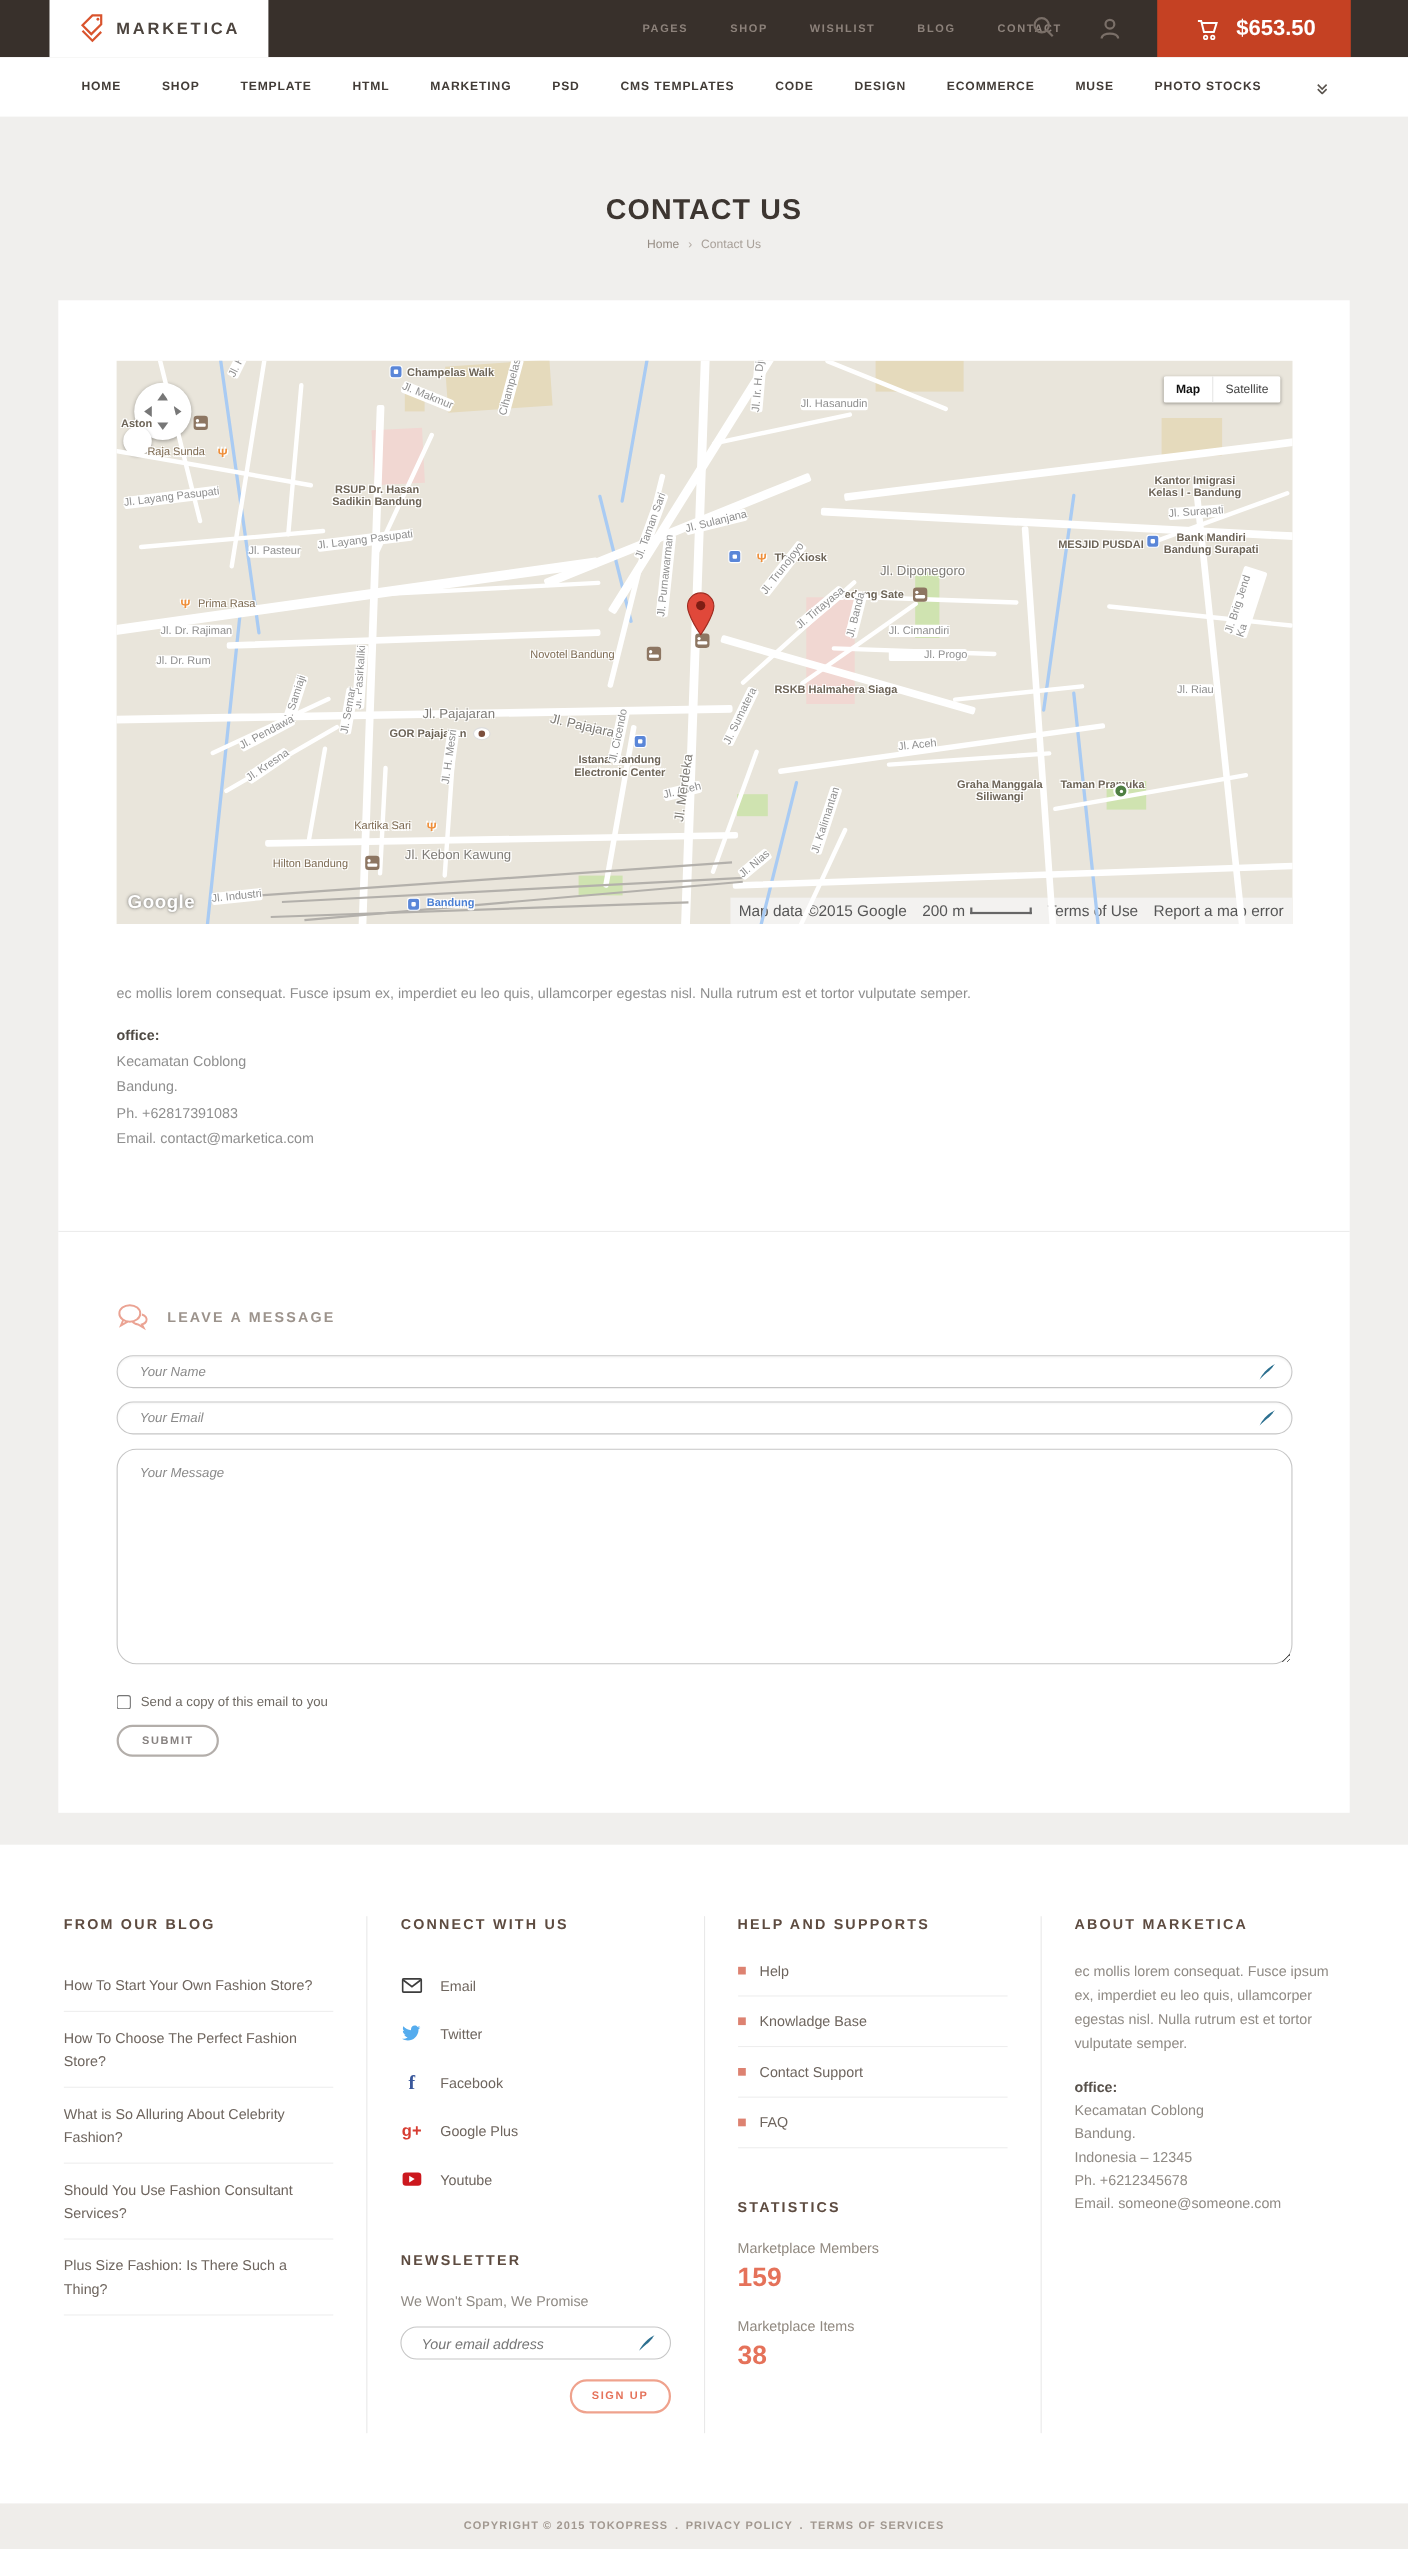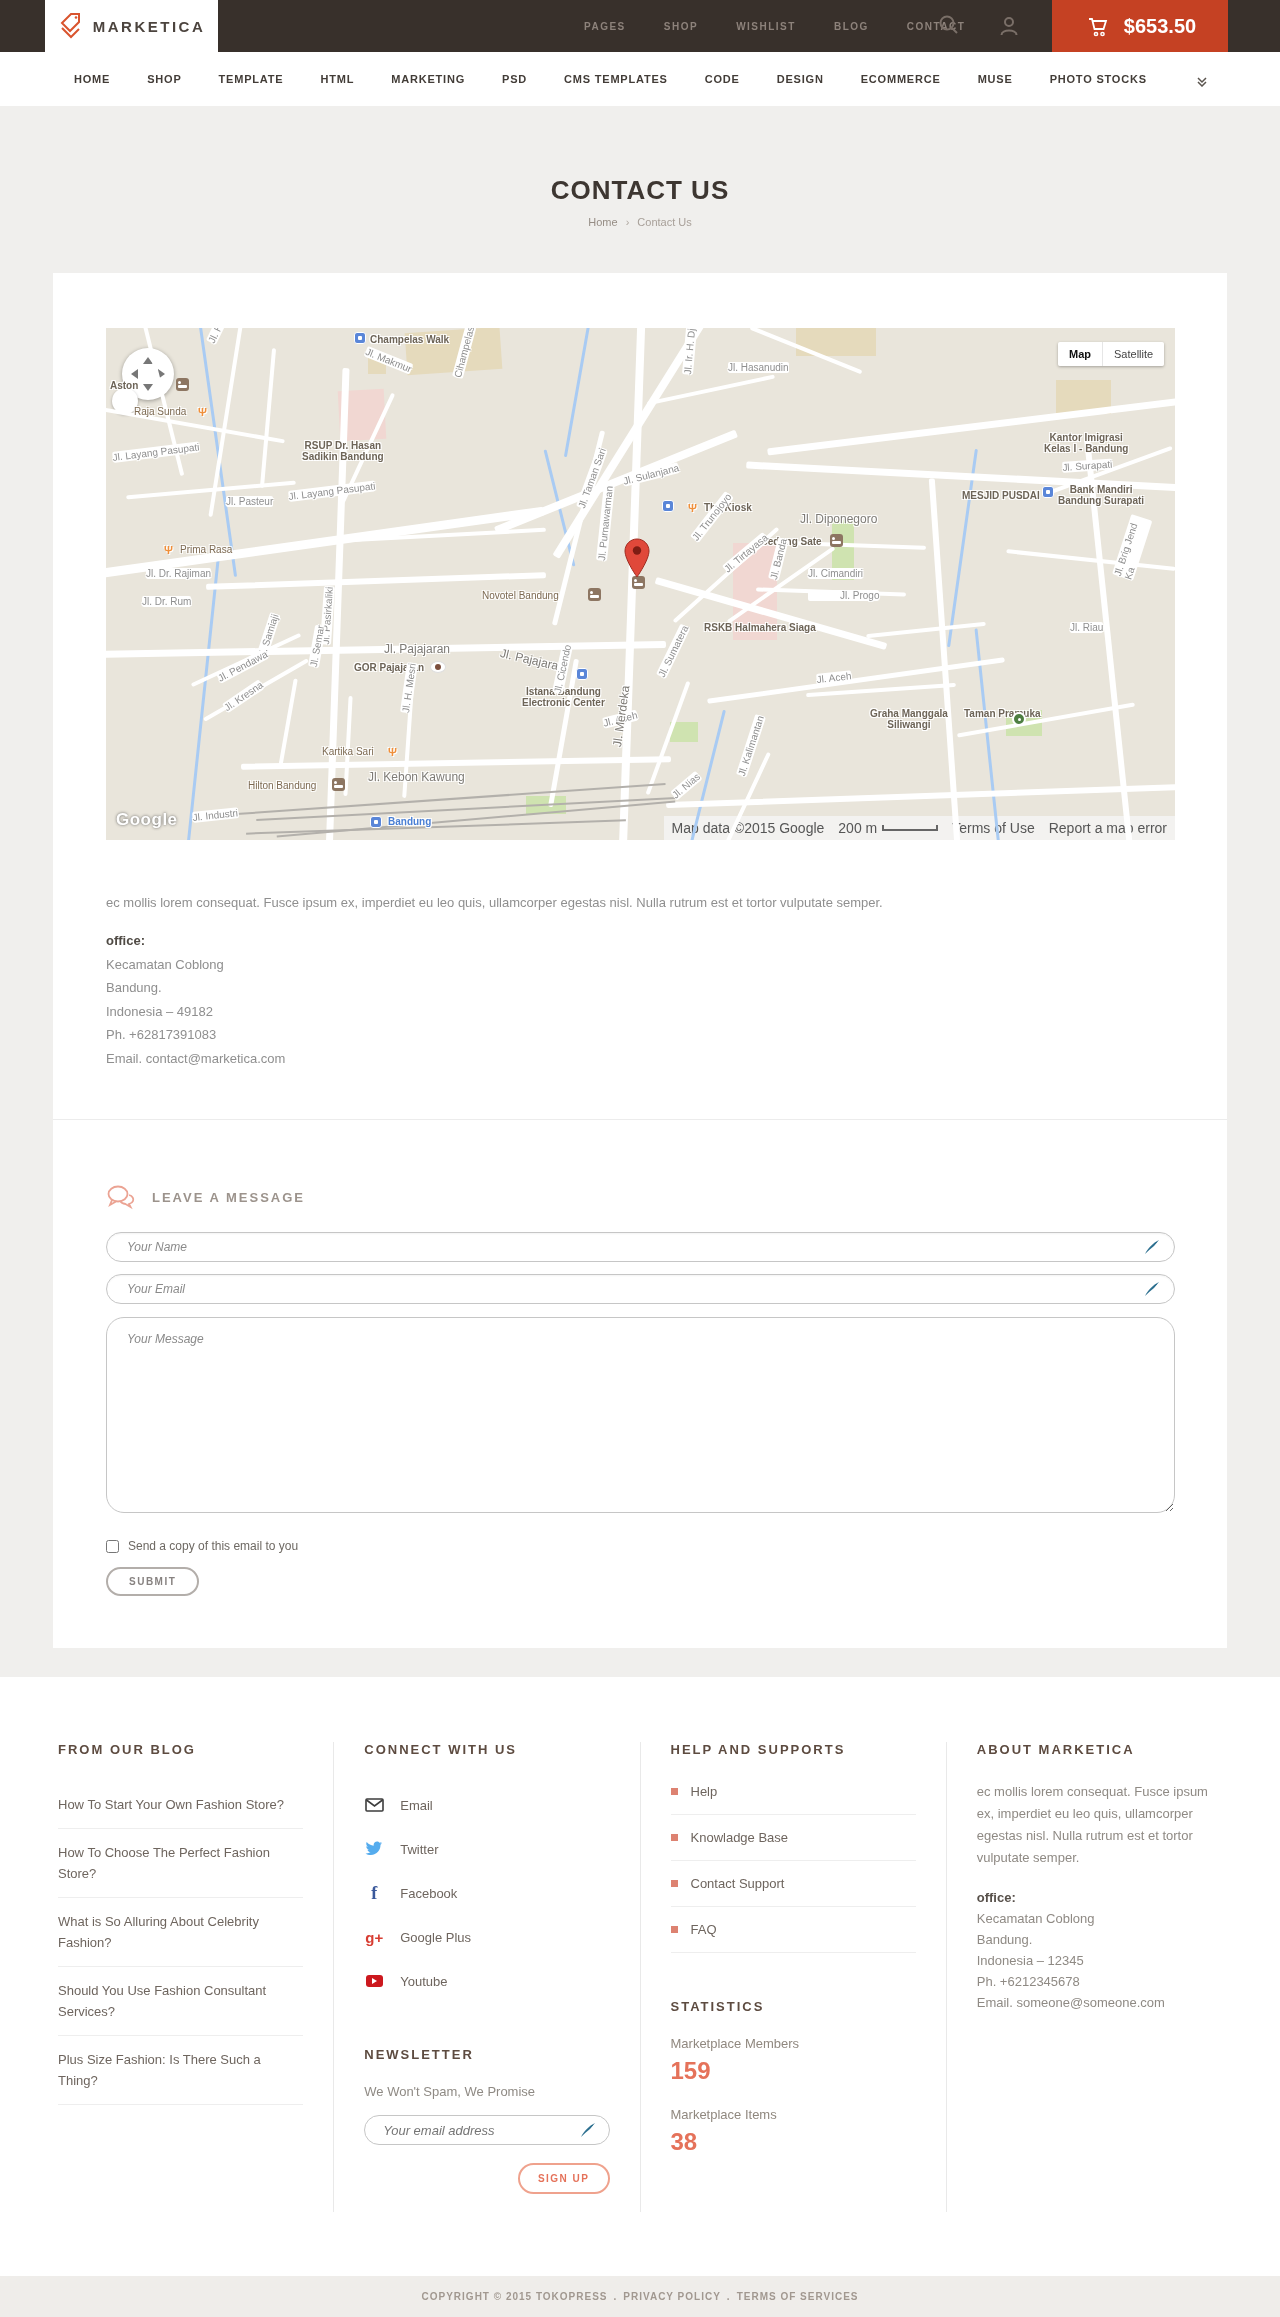--- a/index.html
+++ b/index.html
@@ -1,21 +1,21 @@
 <!DOCTYPE html>
 <html><head>
 <meta charset="utf-8">
 <style>
   * { margin:0; padding:0; box-sizing:border-box; }
   body { font-family:"Liberation Sans", sans-serif; background:#f0efed; }
   .page { width:1280px; height:2317px; position:relative; background:#f0efed; overflow:hidden; }
 
   
   .topbar { height:52px; background:#38302b; position:relative; }
-  .logo-box { position:absolute; left:45px; top:0; width:173px; height:52px; background:#fff;
+  .logo-box { position:absolute; left:45px; top:0; width:199px; height:52px; background:#fff;
               display:flex; align-items:center; justify-content:center; gap:9px; cursor:pointer; }
   .logo-text { font-size:15px; font-weight:bold; letter-spacing:2.5px; color:#4c443e; }
   .topnav { position:absolute; left:584px; top:0; height:52px; display:flex; align-items:center; gap:38px; }
   .topnav a { font-size:10px; font-weight:bold; letter-spacing:1.5px; color:#8d827b; text-decoration:none; cursor:pointer; }
   .hicon { position:absolute; top:14px; cursor:pointer; }
   .hicon.search { left:938px; }
   .hicon.user { left:998px; top:15px; }
   .cartbox { position:absolute; left:1052px; top:0; width:176px; height:52px; background:#c54123;
              display:flex; align-items:center; justify-content:center; gap:14px; cursor:pointer; }
   .cart-total { color:#fff; font-size:20px; font-weight:bold; }
@@ -395,21 +395,20 @@
               <circle cx="13" cy="12.5" r="4.2" fill="#7e1d14"></circle>
             </svg></div>
         </div>
 
       <p class="intro">ec mollis lorem consequat. Fusce ipsum ex, imperdiet eu leo quis, ullamcorper egestas nisl. Nulla rutrum est et tortor vulputate semper.</p>
       <div class="office">
         <b>office:</b>
         <div id="contact-address">
             <div>Kecamatan Coblong</div>
             <div>Bandung.</div>
-            <div>Indonesia – 49182</div>
             <div>Ph. +62817391083</div>
             <div>Email. contact@marketica.com</div>
           </div>
       </div>
     </div>
 
     <div class="card-sec2">
       <div class="form-head">
         <svg width="30" height="26" viewBox="0 0 30 26">
           <ellipse cx="12" cy="10" rx="9.5" ry="7.5" fill="none" stroke="#eba393" stroke-width="1.8"></ellipse>

